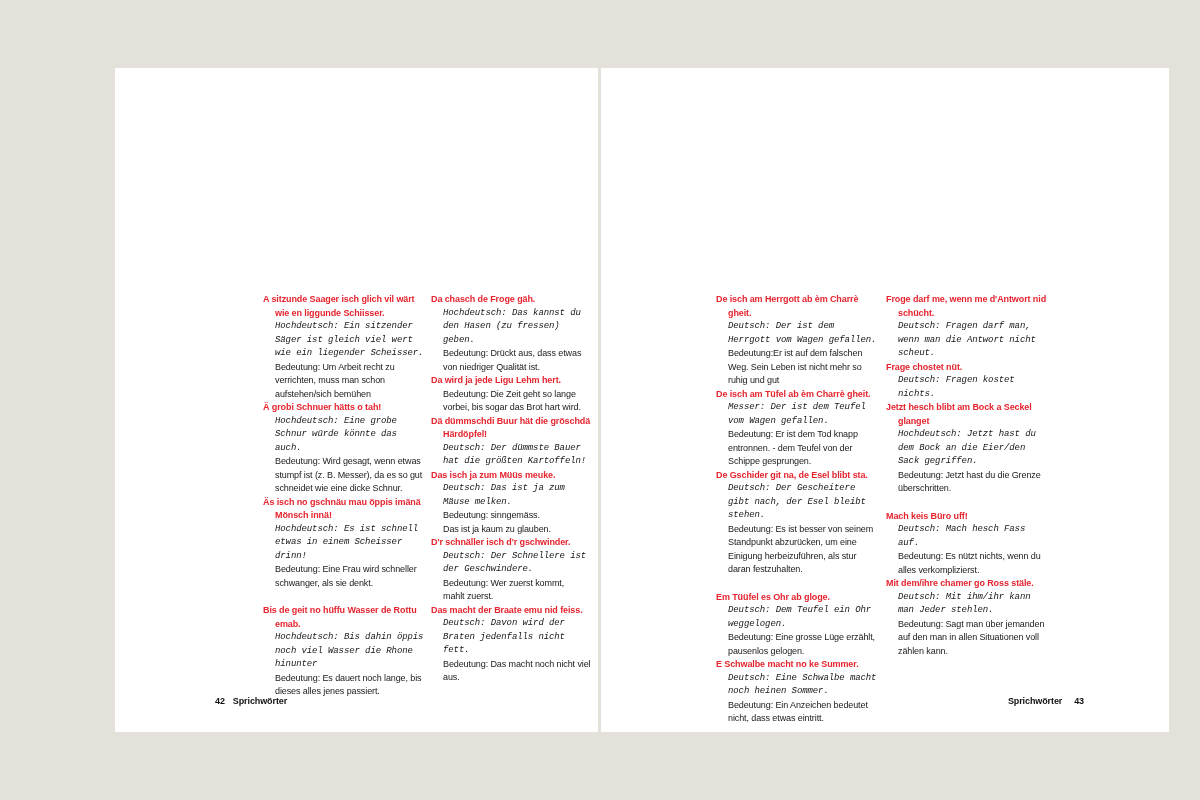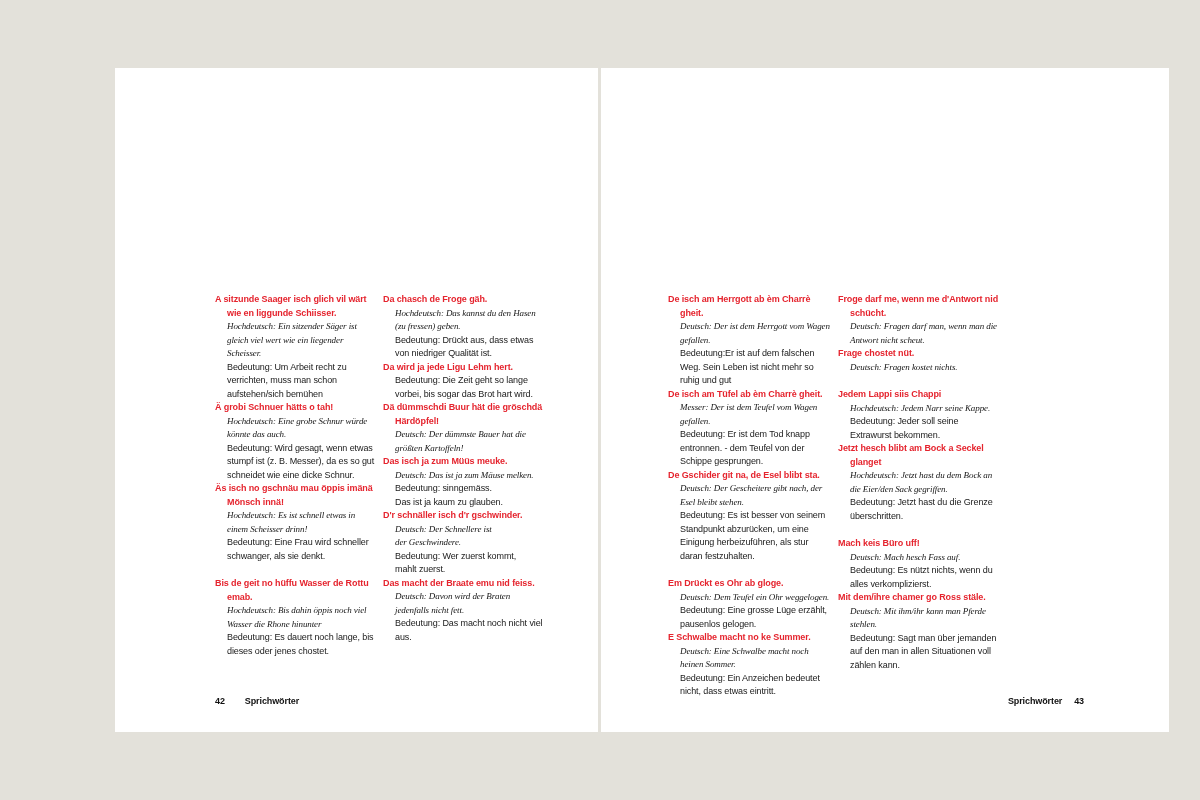--- a/index.html
+++ b/index.html
@@ -7,55 +7,55 @@
     width:1200px;height:800px;position:relative;overflow:hidden;
     background:#e3e1da;
     font-family:"Liberation Sans",sans-serif;
   }
   .page{
     position:absolute;top:68px;height:664px;background:#ffffff;
   }
   .page-left{left:115px;width:483px;}
   .page-right{left:601px;width:568px;}
   .col{
-    position:absolute;top:225px;width:163px;
+    position:absolute;top:225px;width:163px;margin-left:48px;
   }
   .page-left .col-1{left:100px;}
   .page-left .col-2{left:268px;}
   .page-right .col-1{left:67px;}
   .page-right .col-2{left:237px;}
 
   .entry{
     padding-left:12px;
     font-size:9px;line-height:13.5px;letter-spacing:-0.1px;
   }
   .entry.gap{margin-top:14px;}
   .dialect{
     color:var(--accent-red,#e5242e);
     font-weight:bold;
     text-indent:-12px;
   }
   .translation{
-    font-family:Liberation Serif, serif;
+    font-family:Liberation Mono, monospace;
     font-style:italic;
     color:#161616;
     white-space:pre-line;
   }
   .meaning{
     color:#202020;
     white-space:pre-line;
   }
   .footer{
     position:absolute;top:628px;
     font-size:9px;font-weight:bold;color:#111;
     letter-spacing:-0.1px;
   }
   .page-left .footer{left:100px;}
   .page-right .footer{right:85px;text-align:right;}
-  .footer .num-left{margin-right:20px;}
+  .footer .num-left{margin-right:8px;}
   .footer .lbl-right{margin-right:12px;}
 </style>
 </head>
 <body style="background: rgb(227, 225, 218); --accent-red: #e5242e;">
 
 <div class="page page-left">
   <div class="col col-1">
       <div class="entry">
         <div class="dialect">A sitzunde Saager isch glich vil wärt wie en liggunde Schiisser.</div>
         <div class="translation">Hochdeutsch: Ein sitzender Säger ist gleich viel wert wie ein liegender Scheisser.</div>
@@ -68,21 +68,21 @@
       </div>
       <div class="entry">
         <div class="dialect">Äs isch no gschnäu mau öppis imänä Mönsch innä!</div>
         <div class="translation">Hochdeutsch: Es ist schnell etwas in einem Scheisser drinn!</div>
         <div class="meaning">Bedeutung: Eine Frau wird schneller schwanger, als sie denkt.</div>
       </div>
       <div class="entry gap">
         <div class="dialect">Bis de geit no hüffu Wasser
 de Rottu emab.</div>
         <div class="translation">Hochdeutsch: Bis dahin öppis noch viel Wasser die Rhone hinunter</div>
-        <div class="meaning">Bedeutung: Es dauert noch lange, bis dieses oder jenes chostet.</div>
+        <div class="meaning">Bedeutung: Es dauert noch lange, bis dieses alles jenes passiert.</div>
       </div>
     </div>
   <div class="col col-2">
       <div class="entry">
         <div class="dialect">Da chasch de Froge gäh.</div>
         <div class="translation">Hochdeutsch: Das kannst du den Hasen (zu fressen) geben.</div>
         <div class="meaning">Bedeutung: Drückt aus, dass etwas von niedriger Qualität ist.</div>
       </div>
       <div class="entry">
         <div class="dialect">Da wird ja jede Ligu Lehm hert.</div>
@@ -127,56 +127,51 @@
         <div class="dialect">De isch am Tüfel ab èm Charrè gheit.</div>
         <div class="translation">Messer: Der ist dem Teufel vom Wagen gefallen.</div>
         <div class="meaning">Bedeutung: Er ist dem Tod knapp entronnen. - dem Teufel von der Schippe gesprungen.</div>
       </div>
       <div class="entry">
         <div class="dialect">De Gschider git na, de Esel blibt sta.</div>
         <div class="translation">Deutsch: Der Gescheitere gibt nach, der Esel bleibt stehen.</div>
         <div class="meaning">Bedeutung: Es ist besser von seinem Standpunkt abzurücken, um eine Einigung herbeizuführen, als stur daran festzuhalten.</div>
       </div>
       <div class="entry gap">
-        <div class="dialect">Em Drückt es Ohr ab gloge.</div>
+        <div class="dialect">Em Tüüfel es Ohr ab gloge.</div>
         <div class="translation">Deutsch: Dem Teufel ein Ohr weggelogen.</div>
         <div class="meaning">Bedeutung: Eine grosse Lüge erzählt, pausenlos gelogen.</div>
       </div>
       <div class="entry">
         <div class="dialect">E Schwalbe macht no ke Summer.</div>
         <div class="translation">Deutsch: Eine Schwalbe macht noch heinen Sommer.</div>
         <div class="meaning">Bedeutung: Ein Anzeichen bedeutet nicht, dass etwas eintritt.</div>
       </div>
     </div>
   <div class="col col-2">
       <div class="entry">
         <div class="dialect">Froge darf me, wenn me d'Antwort nid schücht.</div>
         <div class="translation">Deutsch: Fragen darf man, wenn man die Antwort nicht scheut.</div>
       </div>
       <div class="entry">
         <div class="dialect">Frage chostet nüt.</div>
         <div class="translation">Deutsch: Fragen kostet nichts.</div>
       </div>
-      <div class="entry gap">
-        <div class="dialect">Jedem Lappi siis Chappi</div>
-        <div class="translation">Hochdeutsch: Jedem Narr seine Kappe.</div>
-        <div class="meaning">Bedeutung: Jeder soll seine Extrawurst bekommen.</div>
-      </div>
       <div class="entry">
         <div class="dialect">Jetzt hesch blibt am Bock a Seckel glanget</div>
         <div class="translation">Hochdeutsch: Jetzt hast du dem Bock an die Eier/den Sack gegriffen.</div>
         <div class="meaning">Bedeutung: Jetzt hast du die Grenze überschritten.</div>
       </div>
       <div class="entry gap">
         <div class="dialect">Mach keis Büro uff!</div>
         <div class="translation">Deutsch: Mach hesch Fass auf.</div>
         <div class="meaning">Bedeutung: Es nützt nichts, wenn du alles verkomplizierst.</div>
       </div>
       <div class="entry">
         <div class="dialect">Mit dem/ihre chamer go Ross stäle.</div>
-        <div class="translation">Deutsch: Mit ihm/ihr kann man Pferde stehlen.</div>
+        <div class="translation">Deutsch: Mit ihm/ihr kann man Jeder stehlen.</div>
         <div class="meaning">Bedeutung: Sagt man über jemanden auf den man in allen Situationen voll zählen kann.</div>
       </div>
     </div>
   <div class="footer">
     <span class="lbl-right">Sprichwörter</span><span>43</span>
   </div>
 </div>
 
 </body></html>

